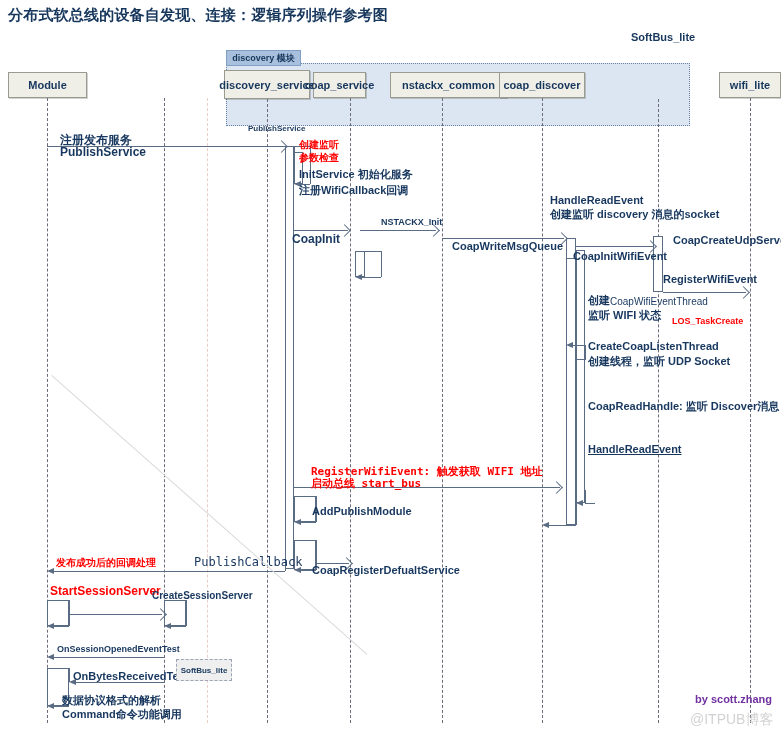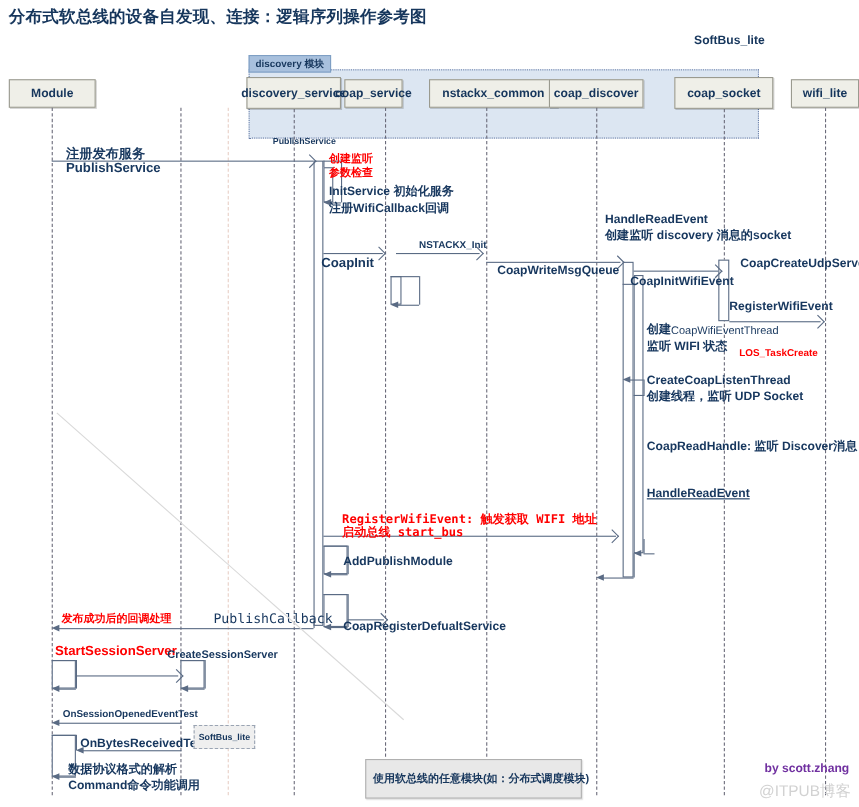--- a/index.html
+++ b/index.html
@@ -137,21 +137,20 @@
   <div class="group-box" style="left:226px;top:63px;width:464px;height:63px;"></div>
   <div class="group-label" style="left:631px;top:31px;">SoftBus_lite</div>
 
   <div class="tab-box" style="left:226px;top:50px;width:75px;height:16px;">discovery 模块</div>
 
   <div class="head" style="left:8px;top:72px;width:79px;height:26px;">Module</div>
   <div class="head" style="left:224px;top:70px;width:86px;height:29px;">discovery_service</div>
   <div class="head" style="left:313px;top:72px;width:53px;height:26px;">coap_service</div>
   <div class="head" style="left:390px;top:72px;width:117px;height:26px;">nstackx_common</div>
   <div class="head" style="left:499px;top:72px;width:86px;height:26px;">coap_discover</div>
-  <div class="head" style="left:613px;top:70px;width:90px;height:29px;">coap_socket</div>
   <div class="head" style="left:719px;top:72px;width:62px;height:26px;">wifi_lite</div>
 
   <div class="lifeline" style="left:47px;top:98px;height:625px;"></div>
   <div class="lifeline pink" style="left:207px;top:98px;height:625px;"></div>
   <div class="lifeline" style="left:164px;top:98px;height:625px;"></div>
   <div class="lifeline" style="left:267px;top:99px;height:624px;"></div>
   <div class="lifeline" style="left:350px;top:98px;height:625px;"></div>
   <div class="lifeline" style="left:442px;top:98px;height:625px;"></div>
   <div class="lifeline" style="left:542px;top:98px;height:625px;"></div>
   <div class="lifeline" style="left:658px;top:99px;height:624px;"></div>
@@ -301,18 +300,17 @@
   <div class="arrow-l" style="left:47px;top:703px;"></div>
   <div class="lbl dkblue s11 bold" style="left:73px;top:670px;">OnBytesReceivedTest</div>
 
   <div class="lbl dkblue s11 bold" style="left:62px;top:694px;">数据协议格式的解析</div>
   <div class="lbl dkblue s11 bold" style="left:62px;top:708px;">Command命令功能调用</div>
 
   <div class="note-dashed" style="left:176px;top:659px;width:56px;height:22px;">SoftBus_lite</div>
 
   <div class="leader" style="left:52px;top:375px;width:421px;transform:rotate(41.5deg);"></div>
 
-  <div class="note" style="left:332px;top:690px;width:197px;height:36px;">使用软总线的任意模块(如：分布式调度模块)</div>
 
   <div class="credit lbl purple s11 bold" style="left:695px;top:693px;">by scott.zhang</div>
   <div class="wm" style="left:690px;top:711px;">@ITPUB博客</div>
 
 </div>
 
 </body></html>

